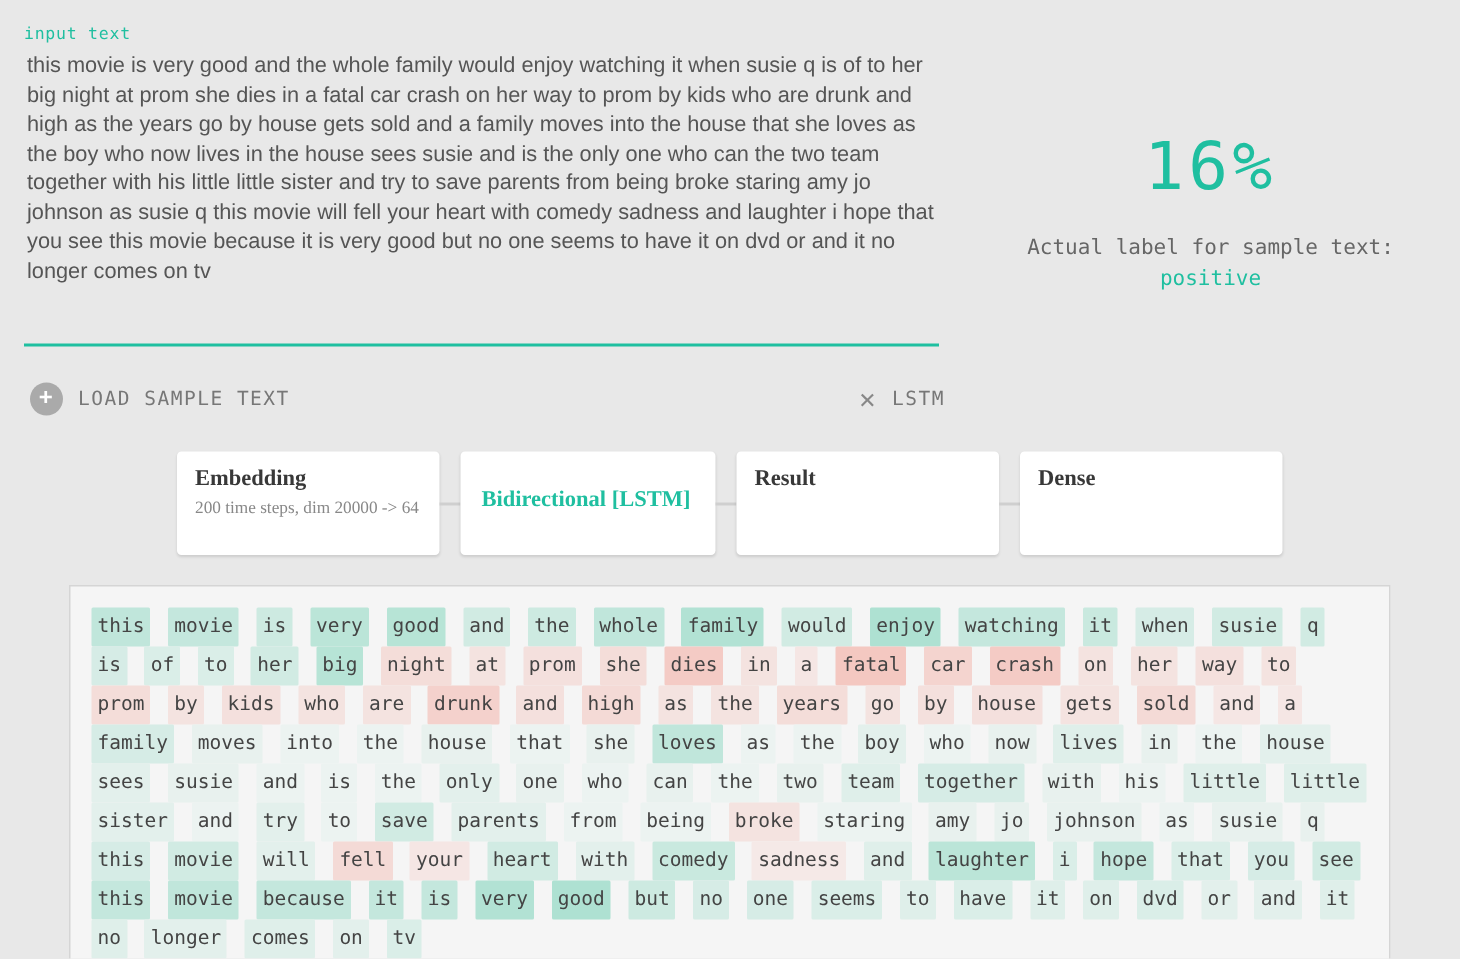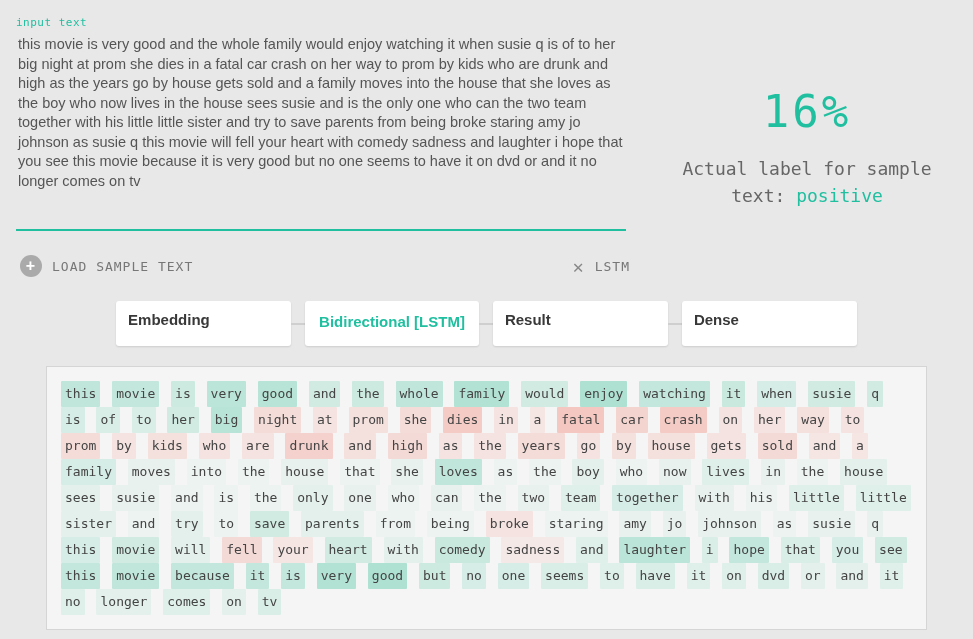--- a/index.html
+++ b/index.html
@@ -47,21 +47,21 @@
     letter-spacing: 2px;
     margin-bottom: 6px;
   }
   .result-value {
     font-size: 44px;
     color: #1fbfa0;
     letter-spacing: 3px;
     margin-bottom: 18px;
   }
   .actual {
-    font-size: 18px;
+    font-size: 14px;
     color: #666;
     line-height: 1.5;
   }
   .actual .pos { color: #1fbfa0; }
 
   .actions-row {
     display: flex;
     width: 610px;
     justify-content: space-between;
     margin: 20px 0 24px 4px;
@@ -99,24 +99,24 @@
     justify-content: center;
     gap: 0;
     margin-bottom: 20px;
   }
   .stage {
     background: #fff;
     border-radius: 3px;
     box-shadow: 0 1px 2px rgba(0,0,0,0.12);
     padding: 10px 12px;
     min-width: 160px;
-    font-family: Liberation Sans, sans-serif;
+    font-family: Liberation Serif, serif;
   }
   .stage.compact { width: 175px; }
-  .stage.active { min-width: 170px; padding: 12px 14px; }
+  .stage.active { min-width: 170px; padding: 24px 14px; }
   .stage h3 {
     font-size: 15px;
     font-weight: 600;
     color: #383838;
     margin-bottom: 4px;
   }
   .stage.active h3 { color: #1fbfa0; }
   .stage .sub {
     font-size: 11.5px;
     color: #888;
@@ -170,20 +170,21 @@
   </div>
   <div class="action-btn">
     <span class="icon-x">✕</span>
     <span>LSTM</span>
   </div>
 </div>
 
 <div class="pipeline" id="pipeline">
     <div class="stage compact">
       <h3>Embedding</h3>
+      <div class="sub">200 time steps, dim 20000 -&gt; 64</div>
     </div>
     <div class="connector"></div>
     <div class="stage active">
       <h3>Bidirectional [LSTM]</h3>
     </div>
     <div class="connector"></div>
     <div class="stage compact">
       <h3>Result</h3>
     </div>
     <div class="connector"></div>

